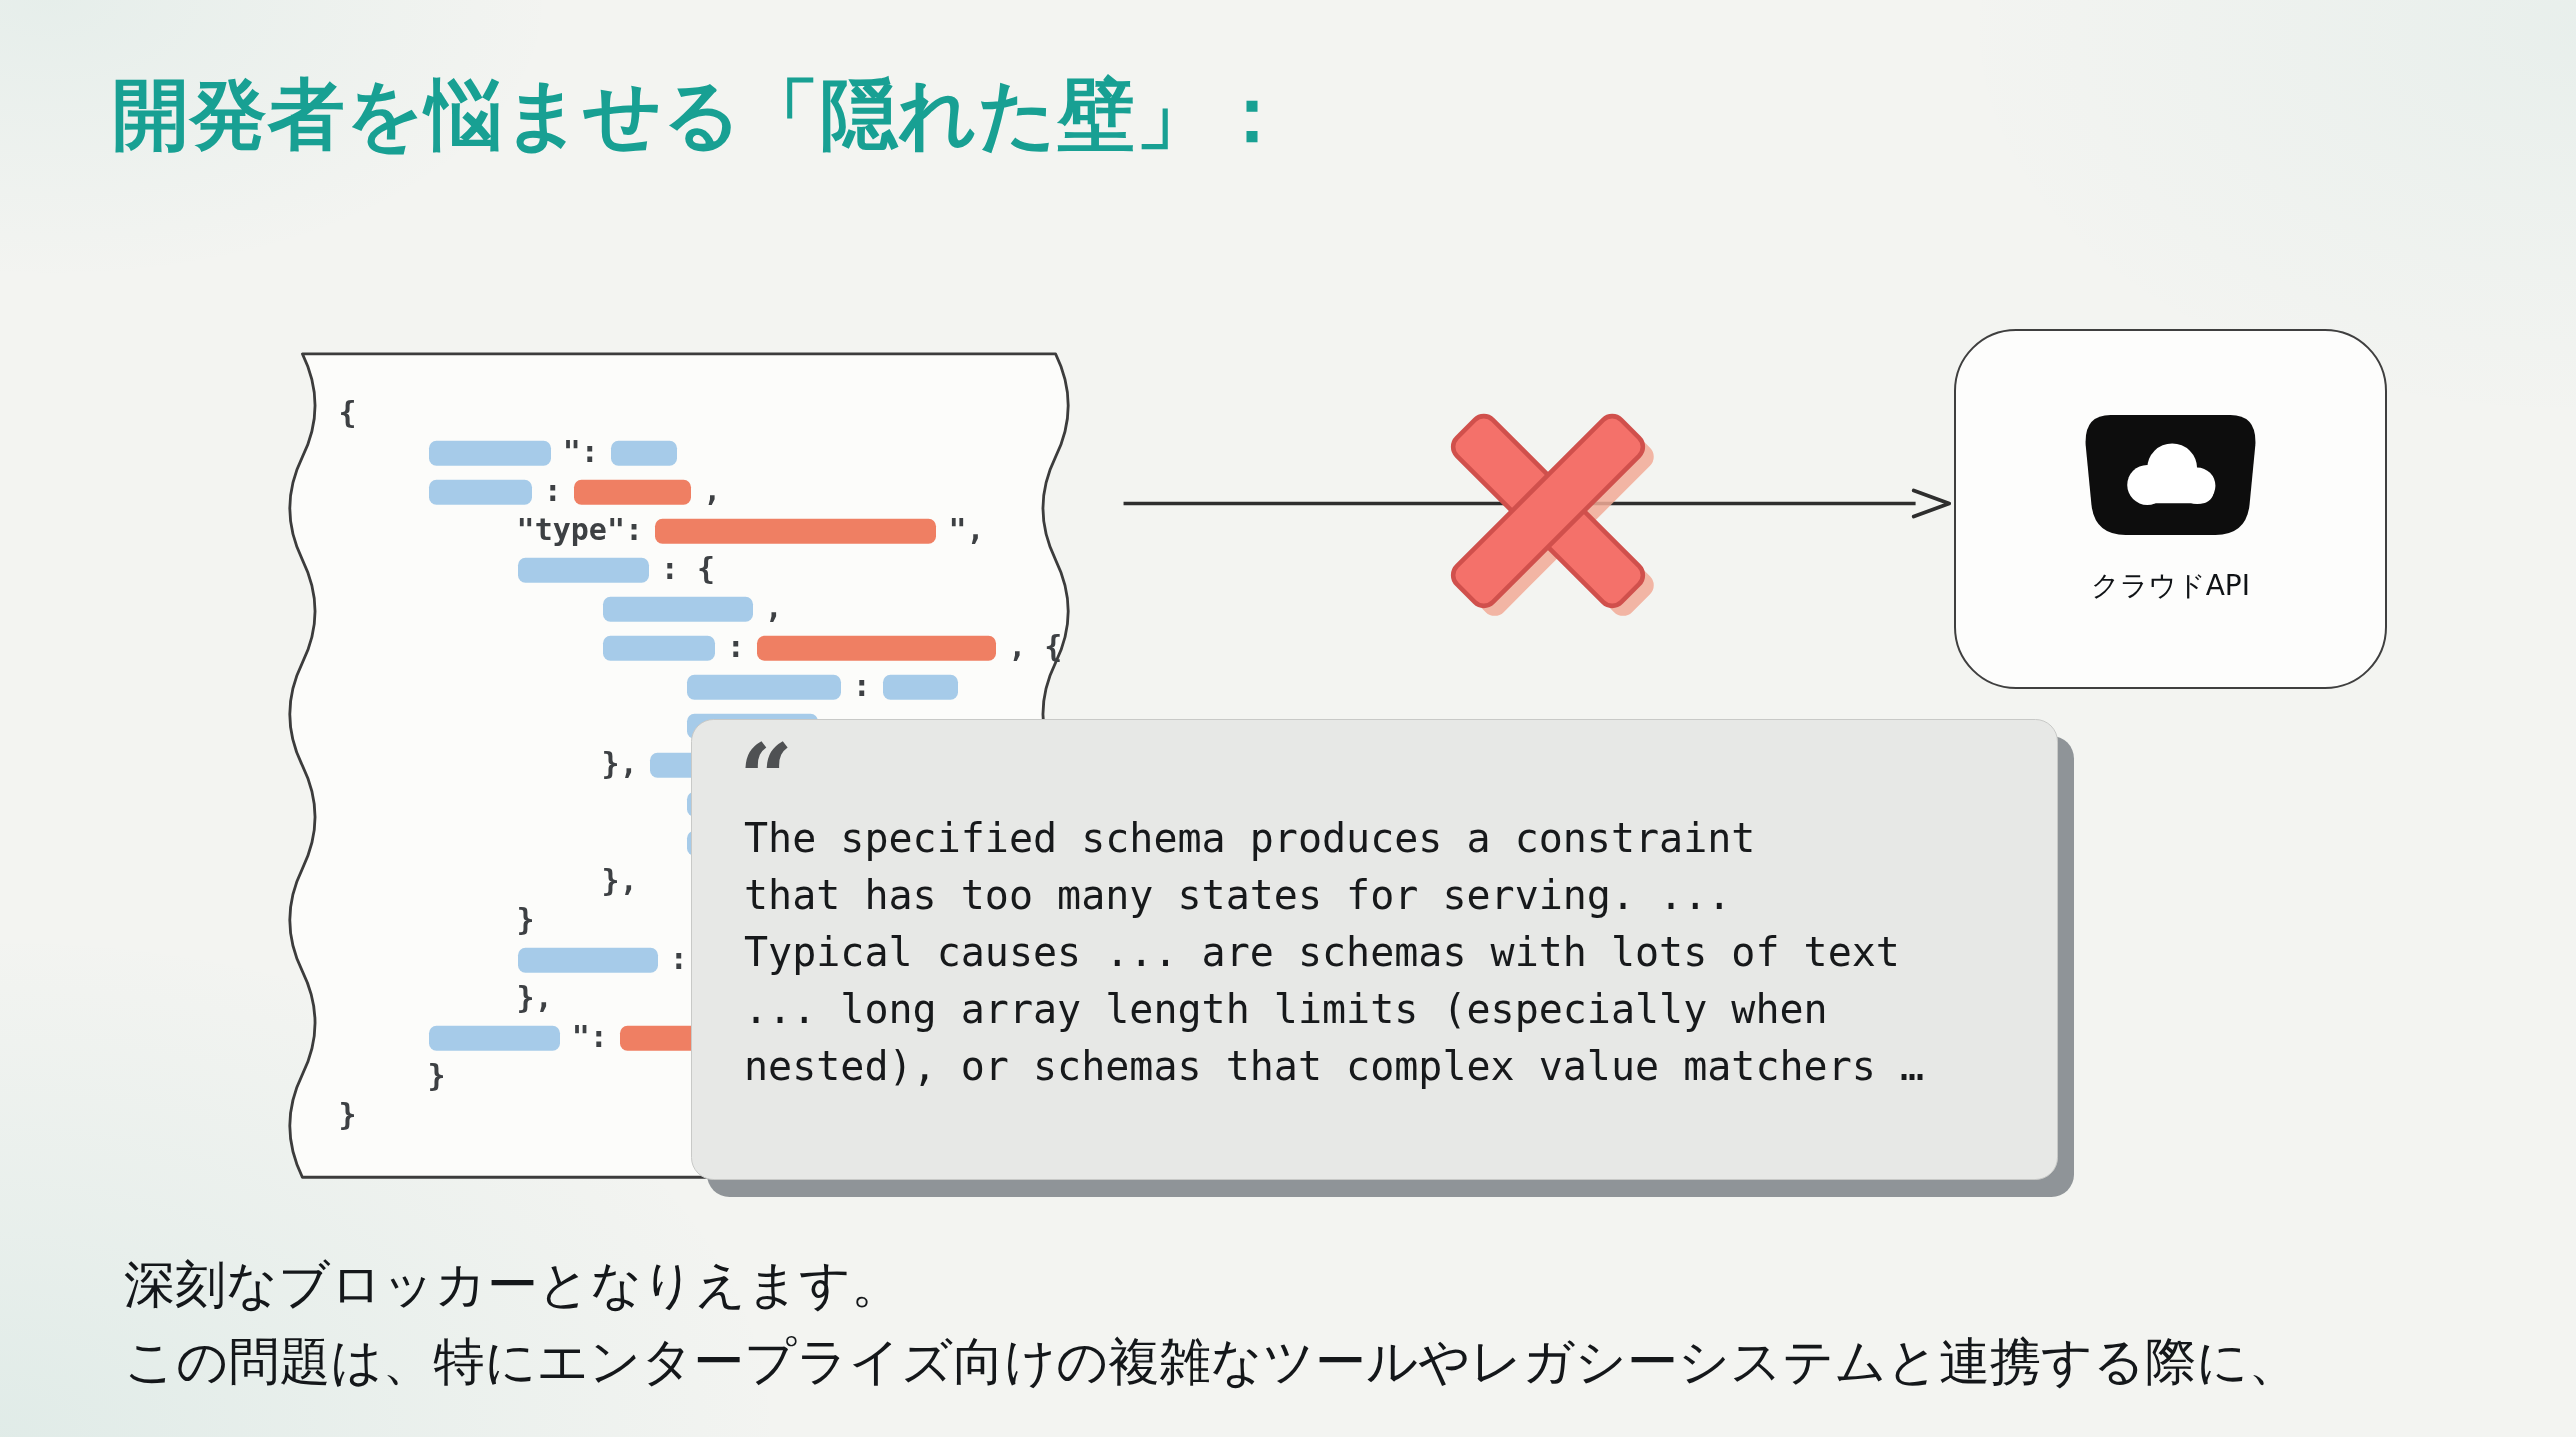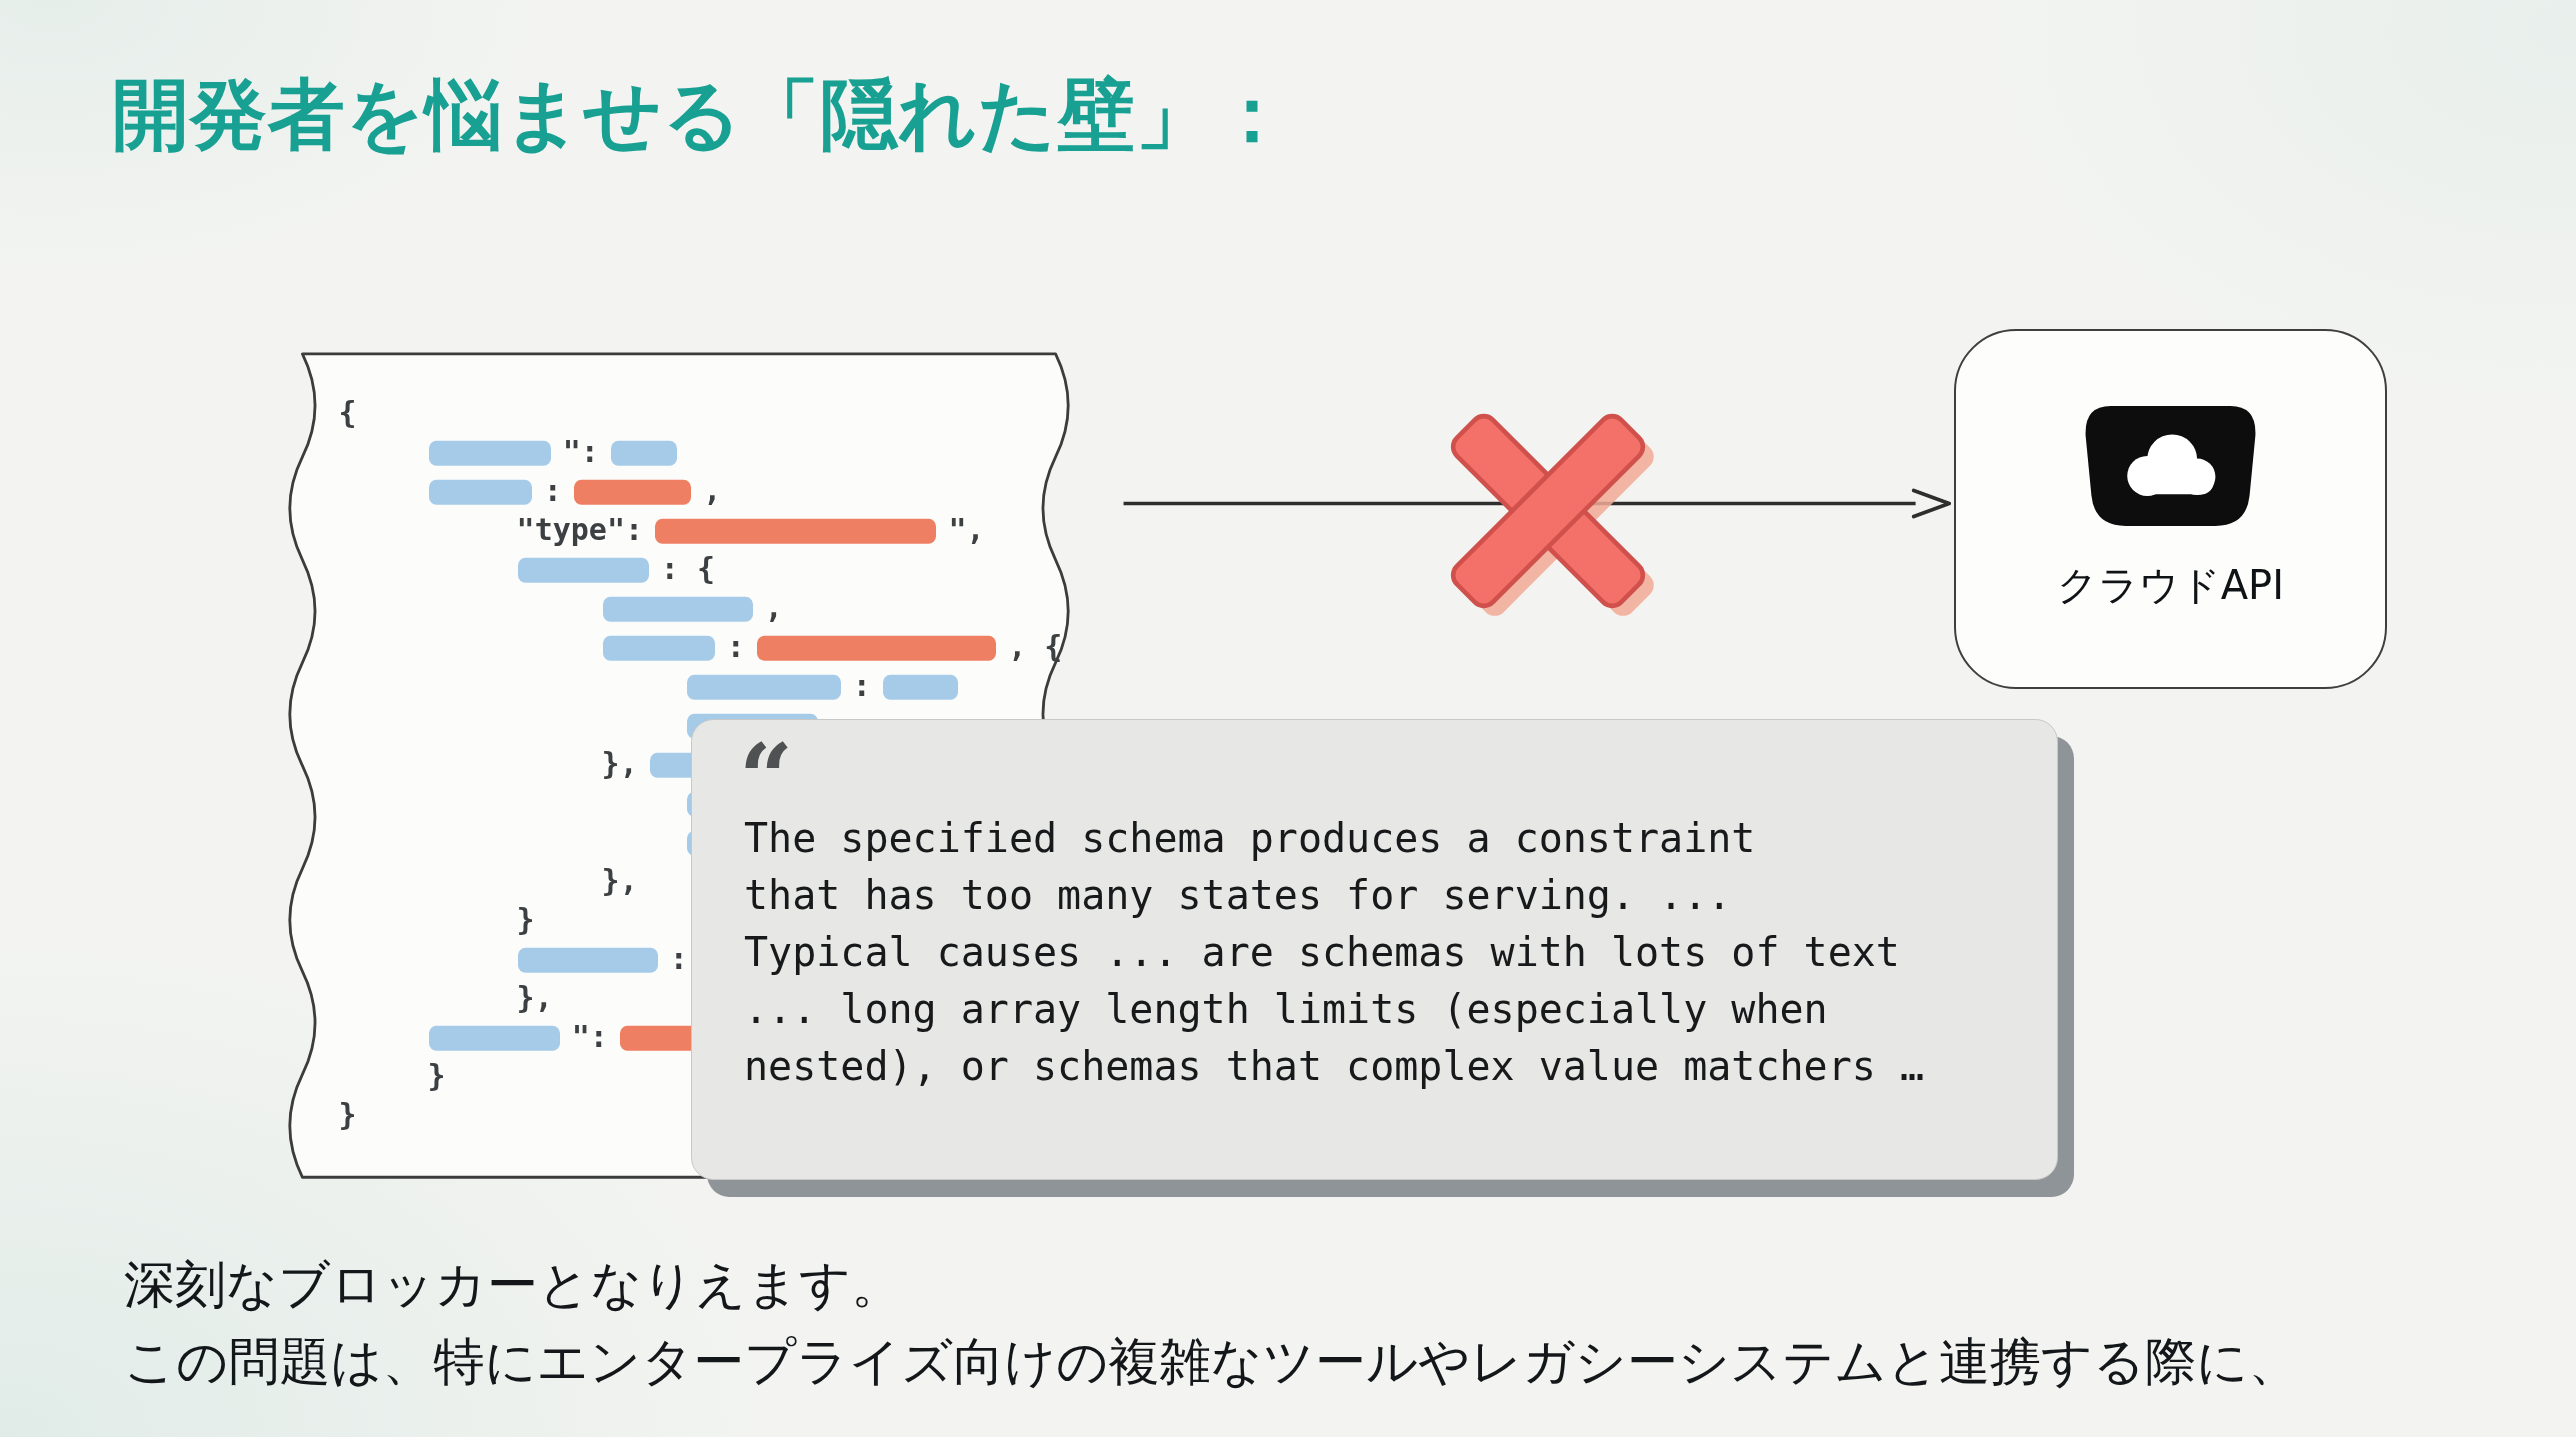--- a/index.html
+++ b/index.html
@@ -35,21 +35,21 @@
   
   .flow-arrow{position:absolute;left:1120px;top:483px;}
   .error-x{position:absolute;left:1430px;top:393px;}
   
   .cloud-card{
     position:absolute;left:1954px;top:329px;width:429px;height:356px;
     background:#fdfdfc;border:2.8px solid #3f3f3f;border-radius:62px;
     display:flex;flex-direction:column;align-items:center;justify-content:center;
   }
   .cloud-card .icon-holder{margin-top:-5.6px;}
-  .cloud-label{margin-top:20.6px;font-size:40px;color:#101316;font-weight:500;}
+  .cloud-label{margin-top:20.6px;font-size:28px;color:#101316;font-weight:500;}
   
   .quote-card{
     position:absolute;left:691px;top:719px;width:1367px;height:461px;
     background:#e7e8e6;border:0.9px solid #c8c9c7;border-radius:22.5px;
     box-shadow:16px 17px 0 0 #8f9498;
     box-sizing:border-box;
   }
   .quote-mark{
     position:absolute;left:47px;top:1.9px;
     font-family:"DejaVu Serif","Liberation Serif",serif;

